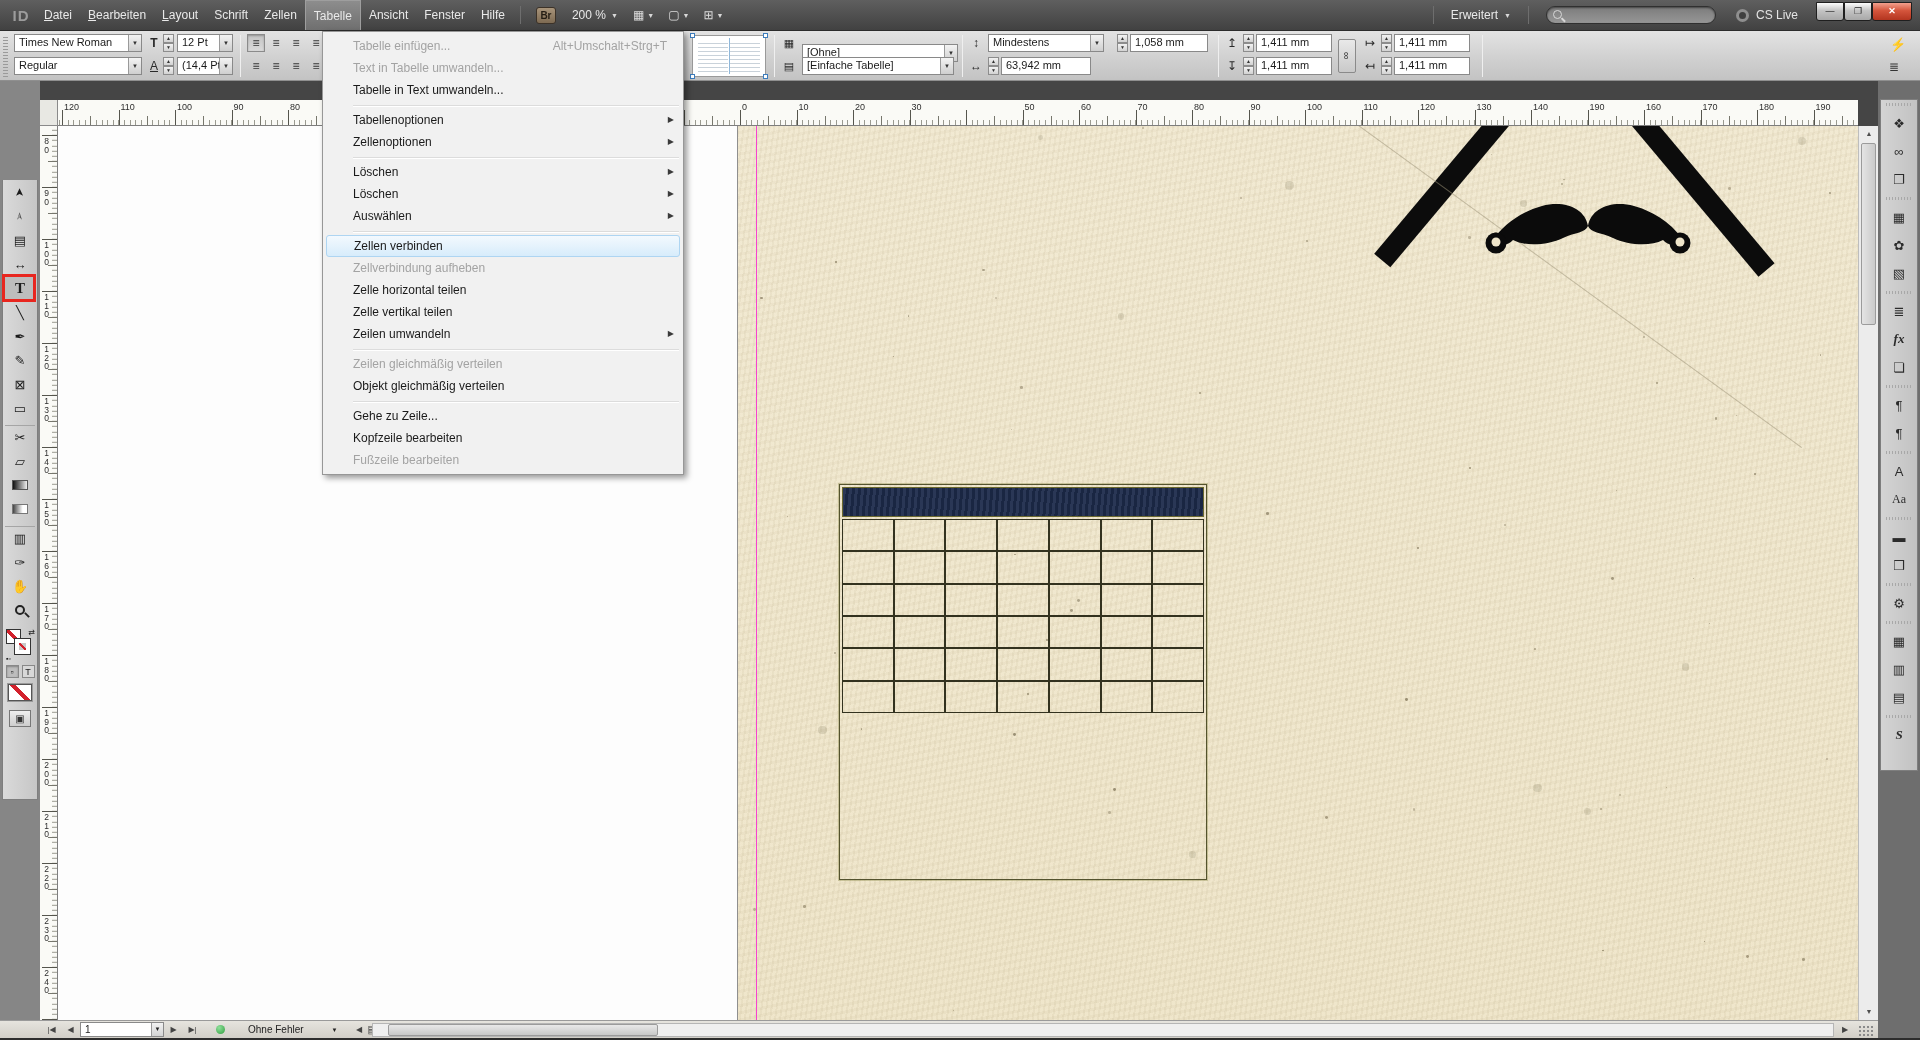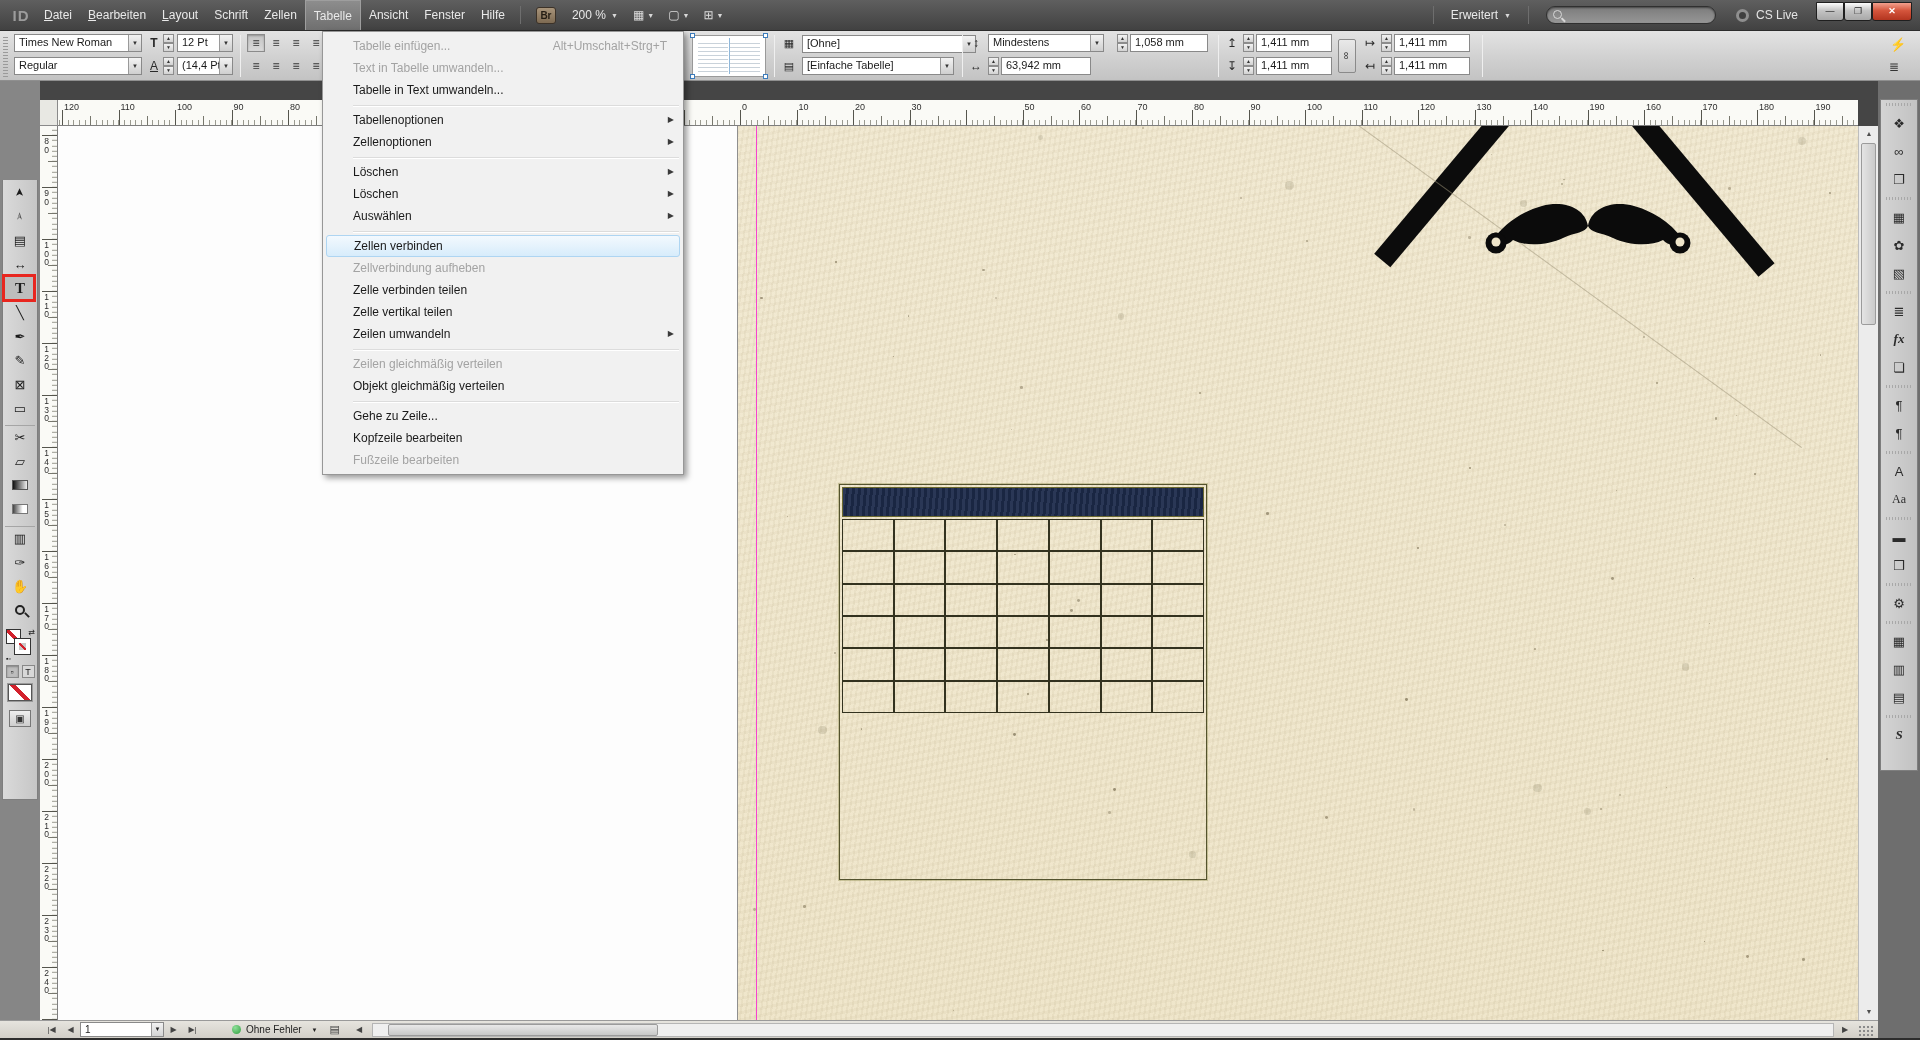--- a/index.html
+++ b/index.html
@@ -303,21 +303,21 @@
 
     <div class="spreadprev" data-name="spread-preview">
       <span class="mid"></span>
       <i style="left:-3px; top:-3px;"></i>
         <i style="right:-3px; top:-3px;"></i>
       <i style="left:-3px; bottom:-3px;"></i>
         <i style="right:-3px; bottom:-3px;"></i>
     </div>
     <div class="cpsep" style="left:774px;" data-name="divider"></div>
     <div class="fico" style="left:781px; top:4px; font-size:11px;" data-name="table-style-icon">▦</div>
-    <div class="combo" style="left:802px; top:4px; width:174px;" data-name="table-style-dropdown">
+    <div class="combo" style="left:802px; top:13px; width:156px;" data-name="table-style-dropdown">
       <span data-name="table-style-value">[Ohne]</span>
       <span class="dd" data-name="chevron-down-icon">▼</span>
     </div>
     <div class="fico" style="left:781px; top:27px; font-size:11px;" data-name="cell-style-icon">▤</div>
     <div class="combo" style="left:802px; top:26px; width:152px;" data-name="cell-style-dropdown">
       <span data-name="cell-style-value">[Einfache Tabelle]</span>
       <span class="dd" data-name="chevron-down-icon">▼</span>
     </div>
     <div class="cpsep" style="left:962px;" data-name="divider"></div>
     <div class="fico" style="left:968px; top:4px;" data-name="row-height-icon">↕</div>
@@ -771,21 +771,21 @@
     <div class="sb" style="left:42px;">
       <div class="navbtn" data-name="first-page-button">|◀</div>
       <div class="navbtn" data-name="previous-page-button">◀</div>
       <div class="pagecombo" data-name="page-number-dropdown">
         <span data-name="page-number-value">1</span>
         <span class="dd" data-name="chevron-down-icon">▼</span>
       </div>
       <div class="navbtn" data-name="next-page-button">▶</div>
       <div class="navbtn" data-name="last-page-button">▶|</div>
     </div>
-    <div class="sb" style="left:232px;">
+    <div class="sb" style="left:216px;gap:18px;">
       <div class="statusdot" data-name="preflight-status-icon"></div>
       <span data-name="preflight-status-text">Ohne Fehler</span>
       <span class="dd" style="font-size:6px; margin-left:10px;" data-name="chevron-down-icon">▼</span>
       <span style="margin-left:12px; font-size:11px; color:#444;" data-name="preflight-menu-icon">▤</span>
     </div>
     <div class="sb" style="left:352px;">
       <div class="navbtn" style="width:14px;" data-name="scroll-left-icon">◀</div>
     </div>
     <div class="hstrack" data-name="horizontal-scrollbar"></div>
     <div class="hsthumb" data-name="horizontal-scroll-thumb"></div>
@@ -803,21 +803,21 @@
       <div class="msep" data-name="menu-separator"></div>
       <div class="mi" data-name="menu-item-tabellenoptionen"><span class="lab">Tabellenoptionen</span><span class="arr" data-name="submenu-arrow-icon">▶</span></div>
       <div class="mi" data-name="menu-item-zellenoptionen"><span class="lab">Zellenoptionen</span><span class="arr" data-name="submenu-arrow-icon">▶</span></div>
       <div class="msep" data-name="menu-separator"></div>
       <div class="mi" data-name="menu-item-einf-gen"><span class="lab">Löschen</span><span class="arr" data-name="submenu-arrow-icon">▶</span></div>
       <div class="mi" data-name="menu-item-l-schen"><span class="lab">Löschen</span><span class="arr" data-name="submenu-arrow-icon">▶</span></div>
       <div class="mi" data-name="menu-item-ausw-hlen"><span class="lab">Auswählen</span><span class="arr" data-name="submenu-arrow-icon">▶</span></div>
       <div class="msep" data-name="menu-separator"></div>
       <div class="mi hot" data-name="menu-item-zellen-verbinden"><span class="lab">Zellen verbinden</span></div>
       <div class="mi dis" data-name="menu-item-zellverbindung-aufheben"><span class="lab">Zellverbindung aufheben</span></div>
-      <div class="mi" data-name="menu-item-zelle-horizontal-teilen"><span class="lab">Zelle verbinden teilen</span></div>
+      <div class="mi" data-name="menu-item-zelle-horizontal-teilen"><span class="lab">Zelle horizontal teilen</span></div>
       <div class="mi" data-name="menu-item-zelle-vertikal-teilen"><span class="lab">Zelle vertikal teilen</span></div>
       <div class="mi" data-name="menu-item-zeilen-umwandeln"><span class="lab">Zeilen umwandeln</span><span class="arr" data-name="submenu-arrow-icon">▶</span></div>
       <div class="msep" data-name="menu-separator"></div>
       <div class="mi dis" data-name="menu-item-zeilen-gleichm-ig-verteilen"><span class="lab">Zeilen gleichmäßig verteilen</span></div>
       <div class="mi" data-name="menu-item-spalten-gleichm-ig-verteilen"><span class="lab">Objekt gleichmäßig verteilen</span></div>
       <div class="msep" data-name="menu-separator"></div>
       <div class="mi" data-name="menu-item-gehe-zu-zeile"><span class="lab">Gehe zu Zeile...</span></div>
       <div class="mi" data-name="menu-item-kopfzeile-bearbeiten"><span class="lab">Kopfzeile bearbeiten</span></div>
       <div class="mi dis" data-name="menu-item-fu-zeile-bearbeiten"><span class="lab">Fußzeile bearbeiten</span></div>
     </div>

